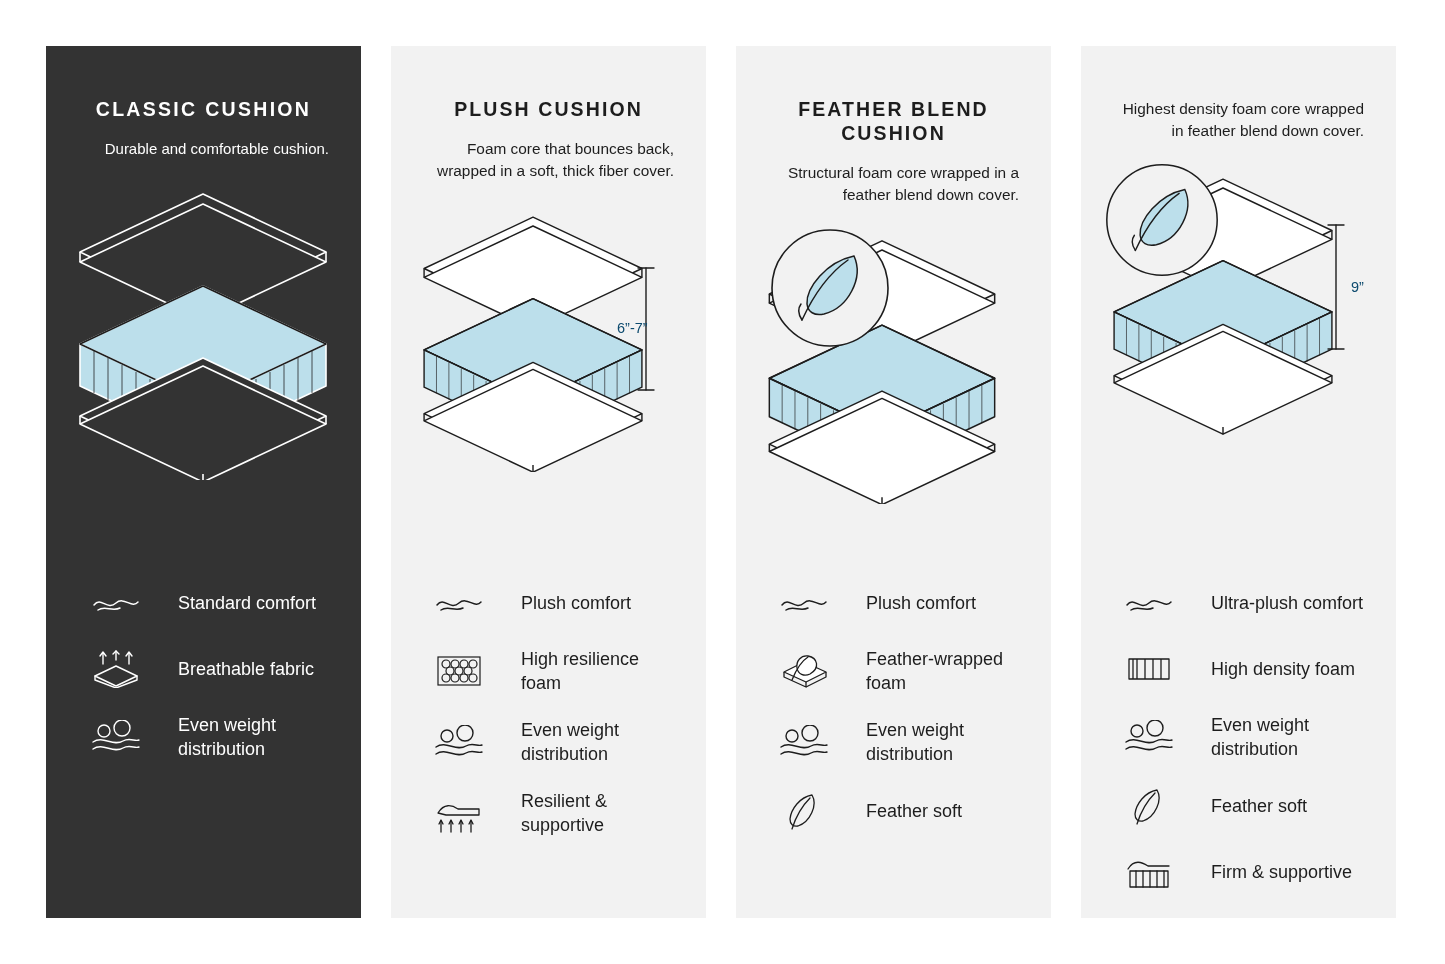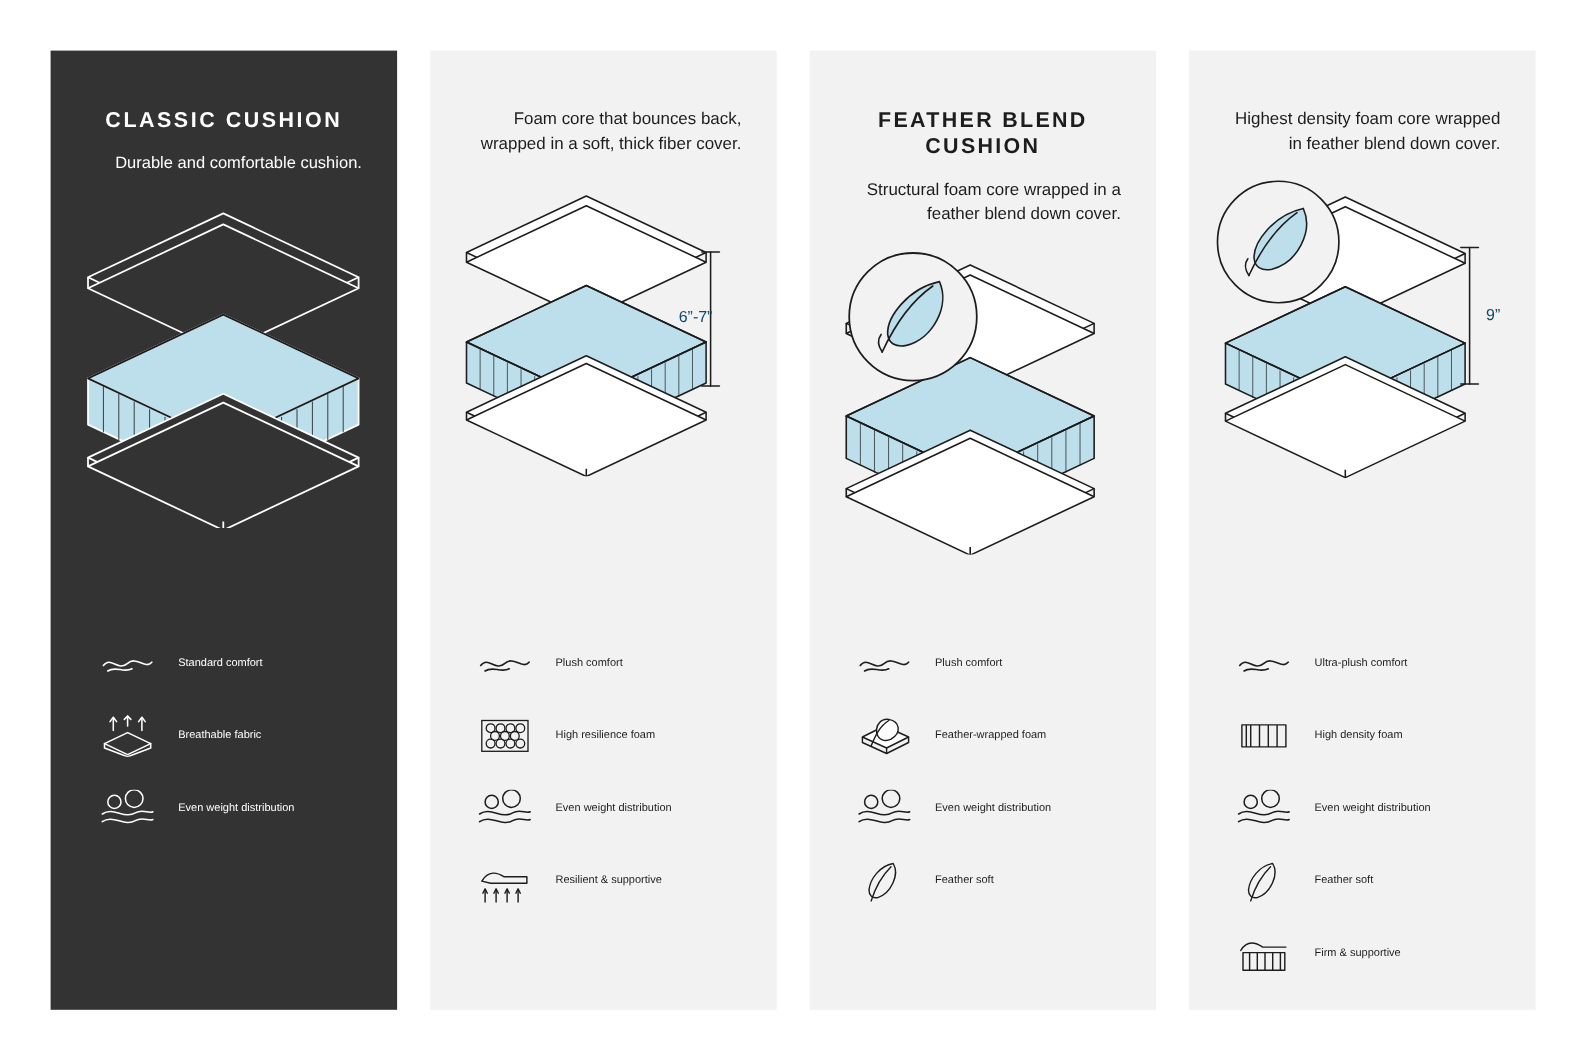--- a/index.html
+++ b/index.html
@@ -89,23 +89,24 @@
   }
   .feature .ficon {
     width: 56px;
     min-width: 56px;
     height: 44px;
     display: flex;
     align-items: center;
     justify-content: center;
   }
   .feature .flabel {
-    font-size: 10px;
+    font-size: 18px;
     line-height: 1.36;
     max-width: 180px;
+    margin-left: 16px;
   }
   .card.dark .feature .flabel { color: #ffffff; }
 </style>
 </head>
 <body>
 
 <div class="board">
   <div class="cards">
 
     <div class="card dark">
@@ -188,20 +189,21 @@
               <path d="M2 22 C 12 15, 22 27, 32 21 C 39 17, 44 22, 48 20"></path>
               <path d="M2 29 C 12 22, 22 34, 32 28 C 39 24, 44 29, 48 27"></path>
             </svg>
           </span>
           <span class="flabel">Even weight distribution</span>
         </div>
       </div>
     </div>
 
     <div class="card">
+      <h2 class="card-title">PLUSH CUSHION</h2>
       <p class="card-desc">Foam core that bounces back, wrapped in a soft, thick fiber cover.</p>
 
       <div class="diagram">
         <svg width="232" height="260" viewBox="0 0 262 290">
           <g fill="none" stroke="#1d1d1d" stroke-width="1.6" stroke-linejoin="round">
             <polygon points="131,4 254,62 131,120 8,62" fill="#ffffff"></polygon>
             <polygon points="131,14 254,72 131,130 8,72" fill="#ffffff"></polygon>
             <line x1="8" y1="62" x2="8" y2="72"></line>
             <line x1="254" y1="62" x2="254" y2="72"></line>
             <line x1="131" y1="120" x2="131" y2="130"></line>

